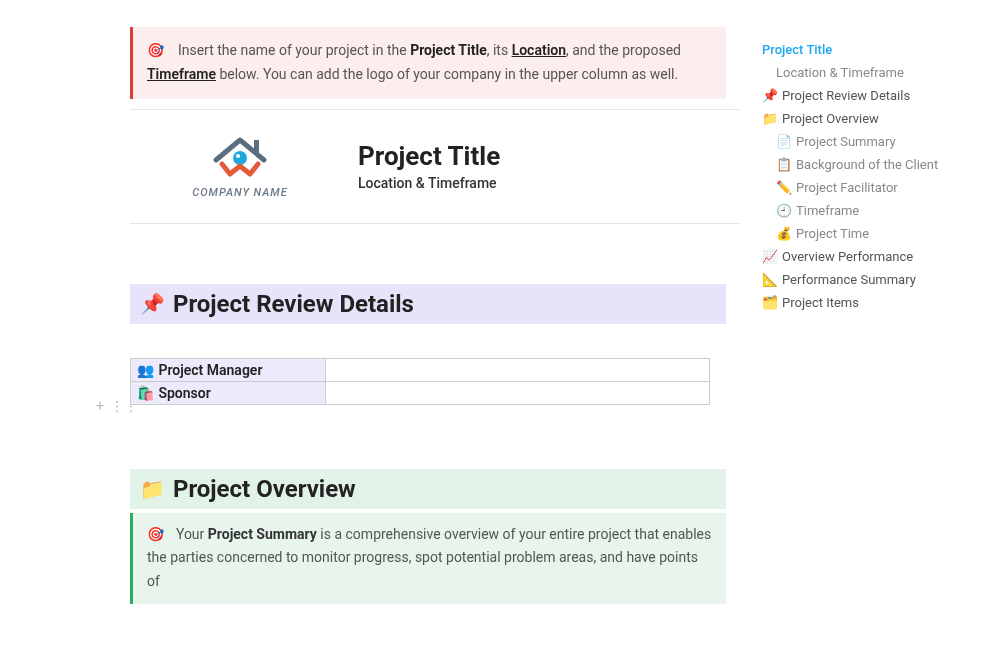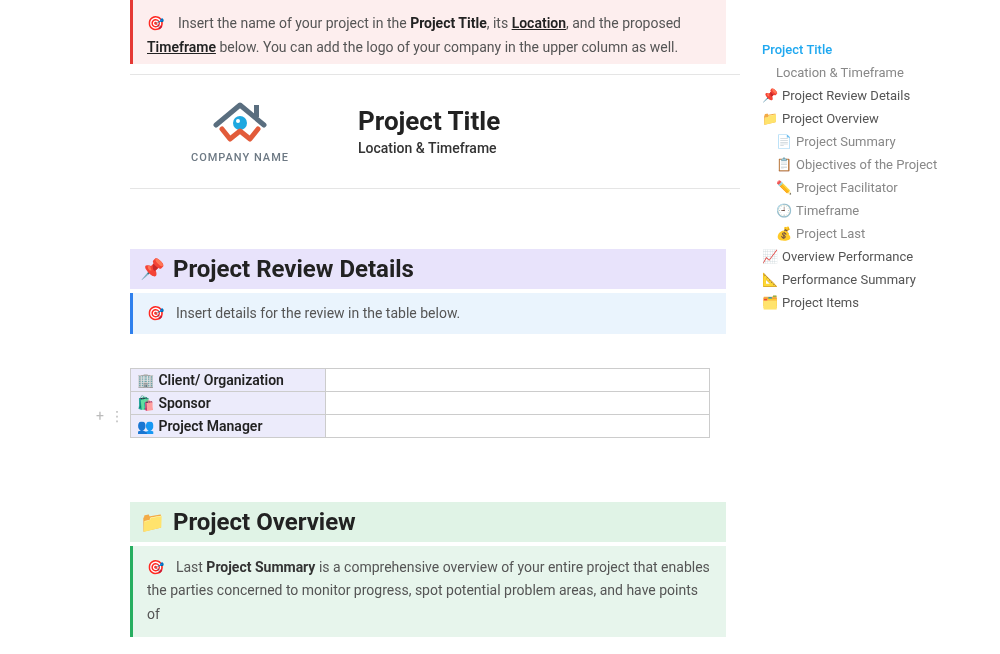--- a/index.html
+++ b/index.html
@@ -16,25 +16,26 @@
   .main-col {
     position: absolute;
     left: 130px;
     top: 0;
     width: 596px;
   }
   
   .infobox {
     border-left: 3px solid #e53935;
     background: #fdeeee;
-    padding: 12px 16px 4px 14px;
+    padding: 12px 16px 12px 14px;
     margin-bottom: 10px;
     color: #555;
     line-height: 1.7;
     font-size: 14px;
+    margin-top: 27px;
   }
   .infobox .ico { margin-right: 10px; }
   .infobox b { color: #222; }
   .infobox u { color: #222; font-weight: 600; }
   hr.sep {
     border: none;
     border-top: 1px solid #e5e5e5;
     margin: 0 0 24px 0;
     width: 610px;
   }
@@ -45,20 +46,21 @@
     gap: 48px;
     margin: 10px 0 24px 40px;
   }
   .logo-block { text-align: center; width: 140px; }
   .logo-block svg { display: block; margin: 0 auto 4px auto; }
   .logo-cap {
     font-size: 11px;
     letter-spacing: 1px;
     color: #6d7984;
     font-weight: 500;
+    font-style: italic;
   }
   .title-block h1 {
     font-size: 26px;
     font-weight: 700;
     color: #222;
     margin-bottom: 4px;
   }
   .title-block .sub {
     font-size: 14px;
     color: #333;
@@ -185,58 +187,50 @@
       <h1>Project Title</h1>
       <div class="sub">Location &amp; Timeframe</div>
     </div>
   </div>
   <hr class="sep2">
 
   <div class="sec-bar">
     <span class="sec-ico">📌</span>
     <span>Project Review Details</span>
   </div>
-  <div class="tipbox">
-    <span class="ico">🎯</span>
-    <span>Insert details for the review in the table below.</span>
-  </div>
 
   <div class="table-wrap">
     <div class="gutter">
       <span>+</span>
       <span>⋮⋮</span>
     </div>
     <table class="review-table">
       <tbody id="review-body">
           <tr>
-            <td class="label"><span class="rico">🏢</span><span>Client/ Organization</span></td>
+            <td class="label"><span class="rico">👥</span><span>Project Manager</span></td>
             <td></td>
           </tr>
           <tr>
             <td class="label"><span class="rico">🛍️</span><span>Sponsor</span></td>
             <td></td>
           </tr>
-          <tr>
-            <td class="label"><span class="rico">👥</span><span>Project Manager</span></td>
-            <td></td>
-          </tr>
         </tbody>
     </table>
   </div>
 
   <div class="spacer60"></div>
 
   <div class="sec-bar green">
     <span class="sec-ico">📁</span>
     <span>Project Overview</span>
   </div>
   <div class="tipbox green">
     <span class="ico">🎯</span>
     <span>
-      <span>Last </span><b>Project Summary</b><span> is a comprehensive overview of your entire project that enables the parties concerned to monitor progress, spot potential problem areas, and have points of</span>
+      <span>Your </span><b>Project Summary</b><span> is a comprehensive overview of your entire project that enables the parties concerned to monitor progress, spot potential problem areas, and have points of</span>
     </span>
   </div>
 
 </div>
 
 <div class="outline" id="outline">
     <div class="row active">
       <span>Project Title</span>
     </div>
     <div class="row sub1">
@@ -249,33 +243,33 @@
     <div class="row ">
       <span class="oico">📁</span>
       <span>Project Overview</span>
     </div>
     <div class="row sub2">
       <span class="oico">📄</span>
       <span>Project Summary</span>
     </div>
     <div class="row sub2">
       <span class="oico">📋</span>
-      <span>Objectives of the Project</span>
+      <span>Background of the Client</span>
     </div>
     <div class="row sub2">
       <span class="oico">✏️</span>
       <span>Project Facilitator</span>
     </div>
     <div class="row sub2">
       <span class="oico">🕘</span>
       <span>Timeframe</span>
     </div>
     <div class="row sub2">
       <span class="oico">💰</span>
-      <span>Project Last</span>
+      <span>Project Time</span>
     </div>
     <div class="row ">
       <span class="oico">📈</span>
       <span>Overview Performance</span>
     </div>
     <div class="row ">
       <span class="oico">📐</span>
       <span>Performance Summary</span>
     </div>
     <div class="row ">

